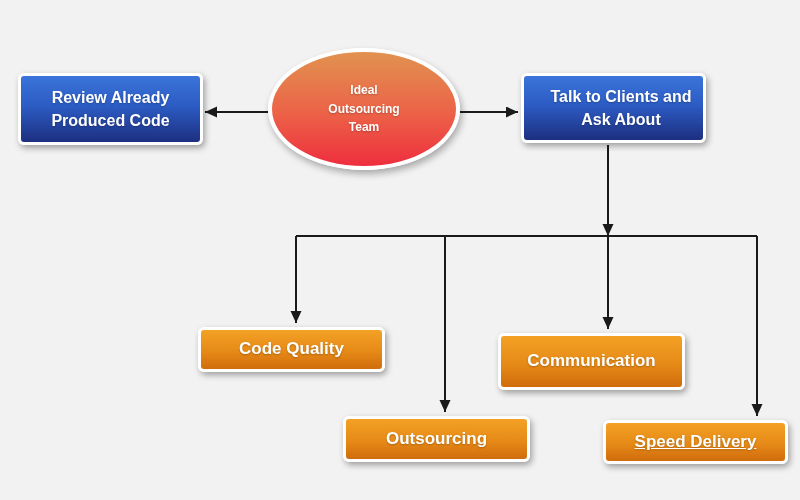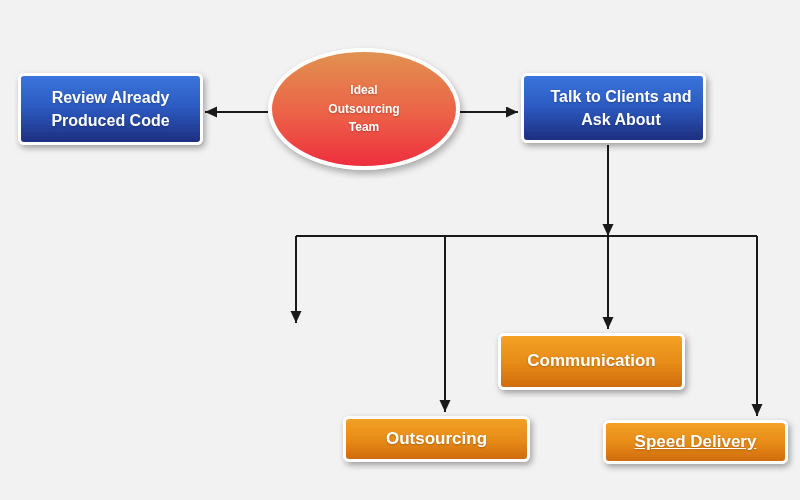--- a/index.html
+++ b/index.html
@@ -97,20 +97,23 @@
     <span>Ideal
 Outsourcing
 Team</span>
   </div>
 
   <div class="node rect blue pos-right-blue">
     <span>Talk to Clients and
 Ask About</span>
   </div>
 
+  <div class="node rect orange pos-code-quality">
+    <span>Code Quality</span>
+  </div>
 
   <div class="node rect orange pos-flexibility">
     <span>Outsourcing</span>
   </div>
 
   <div class="node rect orange pos-communication">
     <span>Communication</span>
   </div>
 
   <div class="node rect orange pos-speed-delivery">

